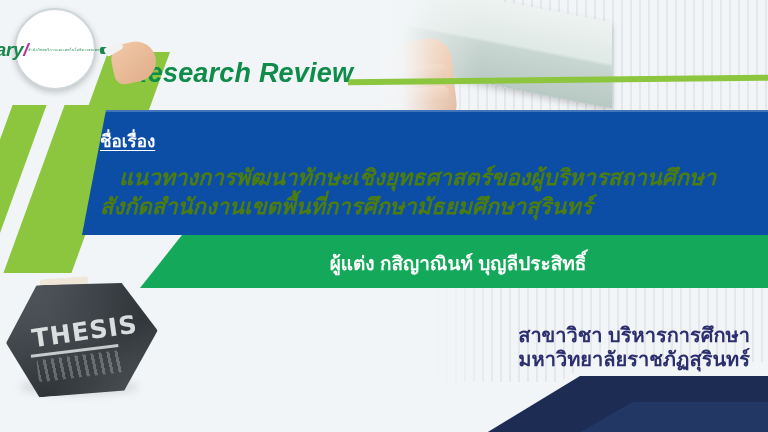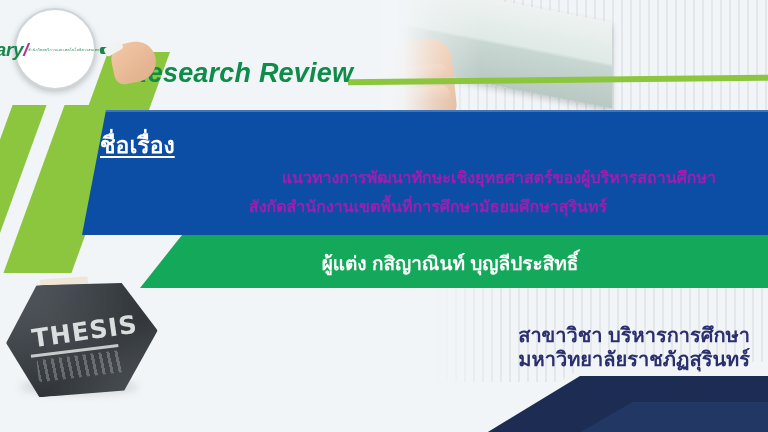--- a/index.html
+++ b/index.html
@@ -150,45 +150,45 @@
     z-index: 4;
     clip-path: polygon(24px 0, 100% 0, 100% 100%, 0 100%);
   }
   .band-blue-top-hl {
     position:absolute; left:0; right:0; top:0; height:2px;
     background: rgba(255,255,255,.22);
   }
 
   .label-title {
     position: absolute; left: 100px; top: 127px;
-    font-size: 23px; font-weight: bold; color: #ffffff;
+    font-size: 17px; font-weight: bold; color: #ffffff;
     text-decoration: underline; text-underline-offset: 3px;
     z-index: 8;
   }
   .title-lines {
     position: absolute; left: 96px; top: 163px; width: 660px;
     z-index: 8; text-align: center;
   }
   .title-line {
-    font-size: 16px; font-weight: bold; 
-    color: #a21caf; line-height: 29px; white-space: nowrap;
+    font-size: 22px; font-weight: bold; font-style: italic;
+    color: #4d7c0f; line-height: 29px; white-space: nowrap;
   }
   .title-line.l1 { text-align: right; padding-right: 40px; }
-  .title-line.l2 { text-align: center;  padding-left: 4px; }
+  .title-line.l2 { text-align: left;  padding-left: 4px; }
 
   
   .band-green {
     position: absolute; left: 140px; top: 235px;
     width: 628px; height: 53px;
     background: #14a85a;
     z-index: 5;
     clip-path: polygon(42px 0, 100% 0, 100% 100%, 0 100%);
   }
   .author-text {
-    position: absolute; left: 190px; top: 248px; width: 520px;
+    position: absolute; left: 198px; top: 248px; width: 520px;
     text-align: center;
     font-size: 19px; font-weight: bold; color: #ffffff;
     z-index: 8; white-space: nowrap;
   }
 
   
   .thesis-hex {
     position: absolute; left: 6px; top: 283px;
     width: 152px; height: 112px;
     background: linear-gradient(145deg,#4c5258 0%, #3b4146 30%, #2f3438 62%, #474d52 100%);

